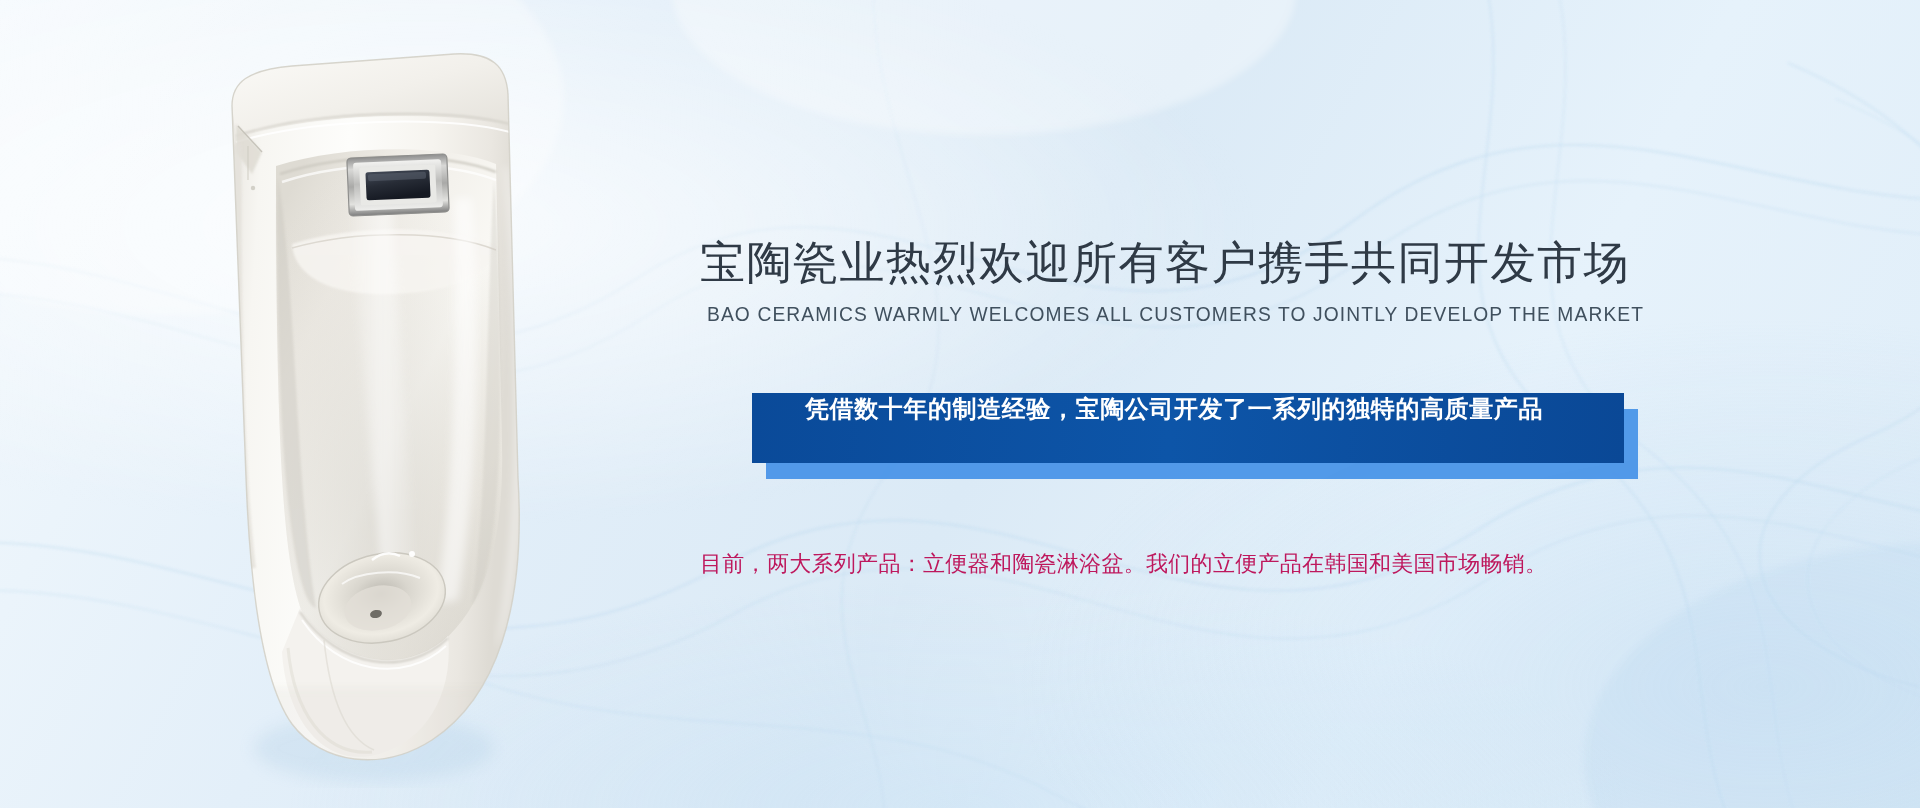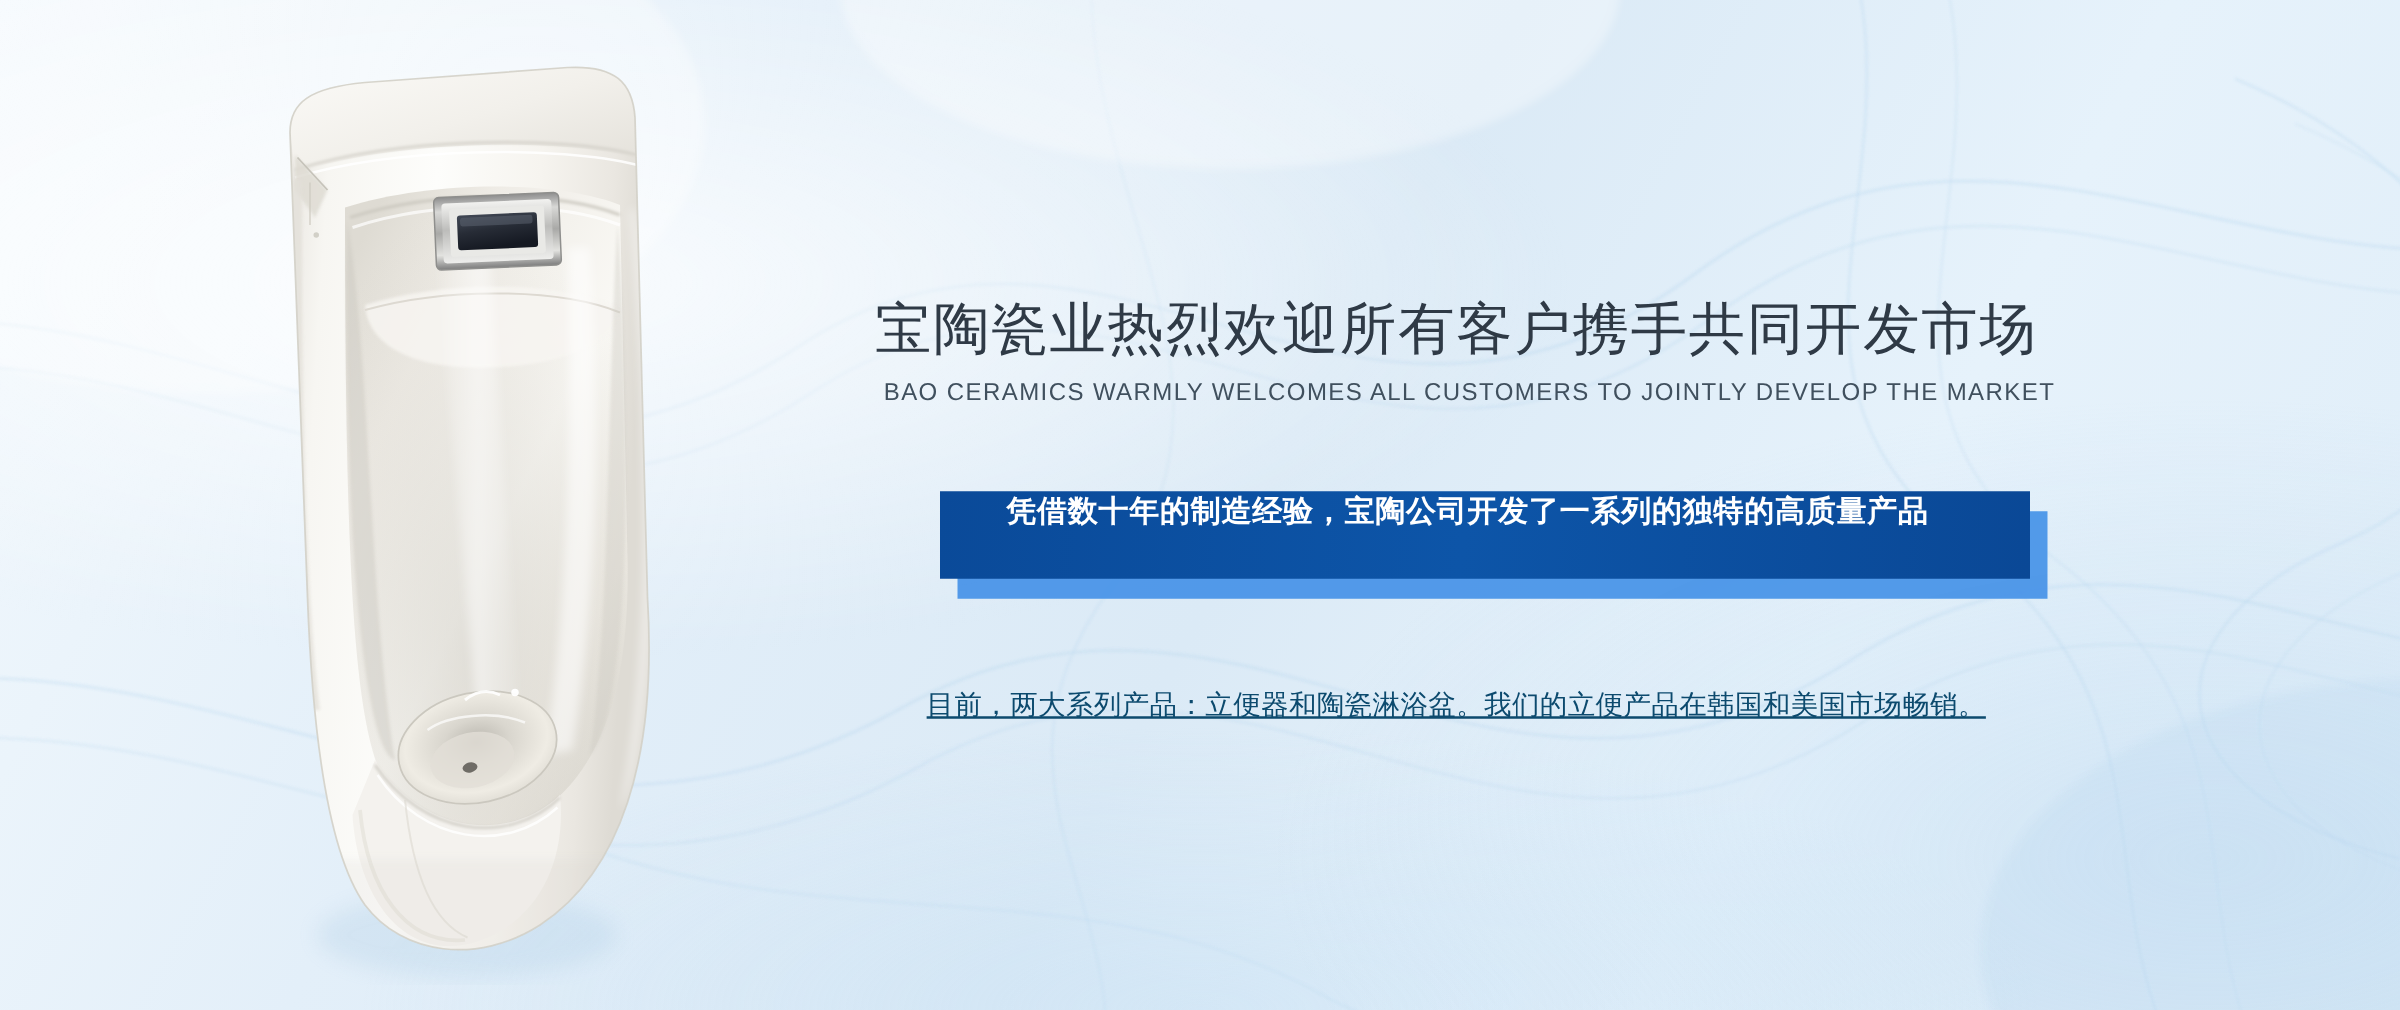--- a/index.html
+++ b/index.html
@@ -112,25 +112,24 @@
     font-weight: 700;
     letter-spacing: .6px;
     white-space: nowrap;
     transform: translateX(-14px);
   }
 
   .paragraph {
     margin: 86px 0 0 0;
     font-size: 22px;
     line-height: 1.35;
-    color: #0c4a6e;
-    text-align: center;
+    color: #be185d;
+    text-align: left;
     letter-spacing: .3px;
     white-space: nowrap;
-    text-decoration: underline;
   }
 </style>
 </head>
 <body>
 
 <div class="banner-root">
 
   <div class="bg-base"></div>
 
   <svg class="bg-swirl" viewBox="0 0 1920 808" preserveAspectRatio="none" xmlns="http://www.w3.org/2000/svg">

